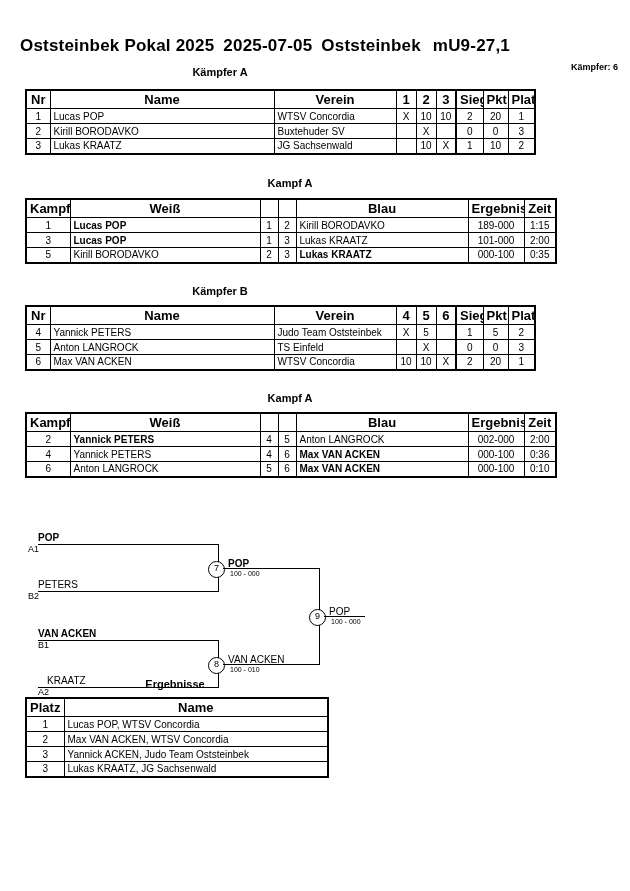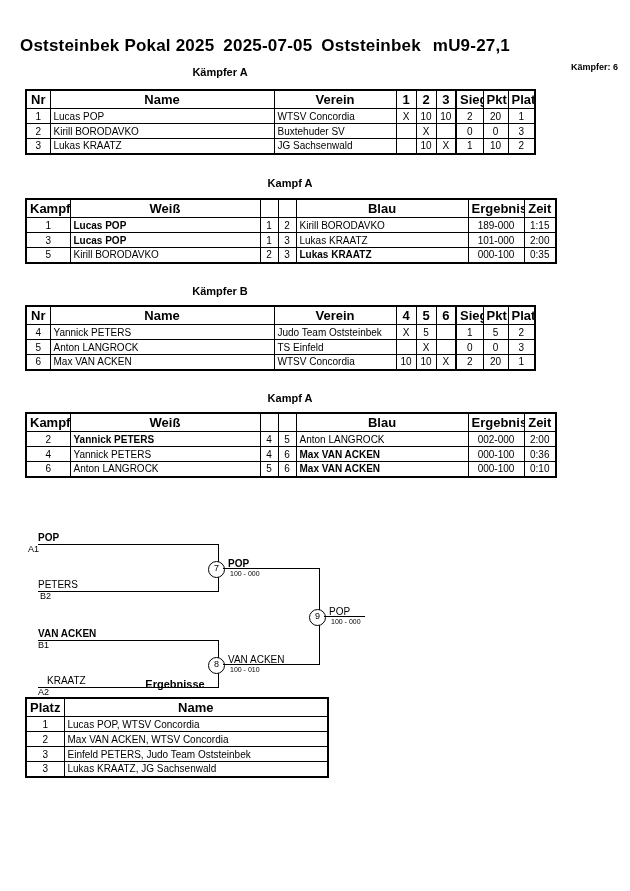--- a/index.html
+++ b/index.html
@@ -375,21 +375,21 @@
     </tbody>
 </table>
 
 <div class="bracket">
 
   <div class="seed-name bold" style="left:38px; top:5px;">POP</div>
   <div class="seed-code" style="left:28px; top:17px;">A1</div>
   <div class="bline h" style="left:38px; top:17px; width:180px;"></div>
 
   <div class="seed-name" style="left:38px; top:52px;">PETERS</div>
-  <div class="seed-code" style="left:40px; top:64px;">B2</div>
+  <div class="seed-code" style="left:28px; top:64px;">B2</div>
   <div class="bline h" style="left:38px; top:64px; width:180px;"></div>
 
   <div class="bline v" style="left:218px; top:17px; height:48px;"></div>
 
   <div class="match-circle" style="left:208px; top:34px;">7</div>
   <div class="winner-name bold" style="left:228px; top:31px;">POP</div>
   <div class="winner-score" style="left:230px; top:43px;">100 - 000</div>
   <div class="bline h" style="left:223px; top:41px; width:96px;"></div>
 
   <div class="seed-name bold" style="left:38px; top:101px;">VAN ACKEN</div>
@@ -432,20 +432,20 @@
       <tr>
         <td>1</td>
         <td class="ta-left">Lucas POP, WTSV Concordia</td>
       </tr>
       <tr>
         <td>2</td>
         <td class="ta-left">Max VAN ACKEN, WTSV Concordia</td>
       </tr>
       <tr>
         <td>3</td>
-        <td class="ta-left">Einfeld PETERS, Judo Team Oststeinbek</td>
+        <td class="ta-left">Yannick ACKEN, Judo Team Oststeinbek</td>
       </tr>
       <tr>
         <td>3</td>
         <td class="ta-left">Lukas KRAATZ, JG Sachsenwald</td>
       </tr>
     </tbody>
 </table>
 
 </body></html>

